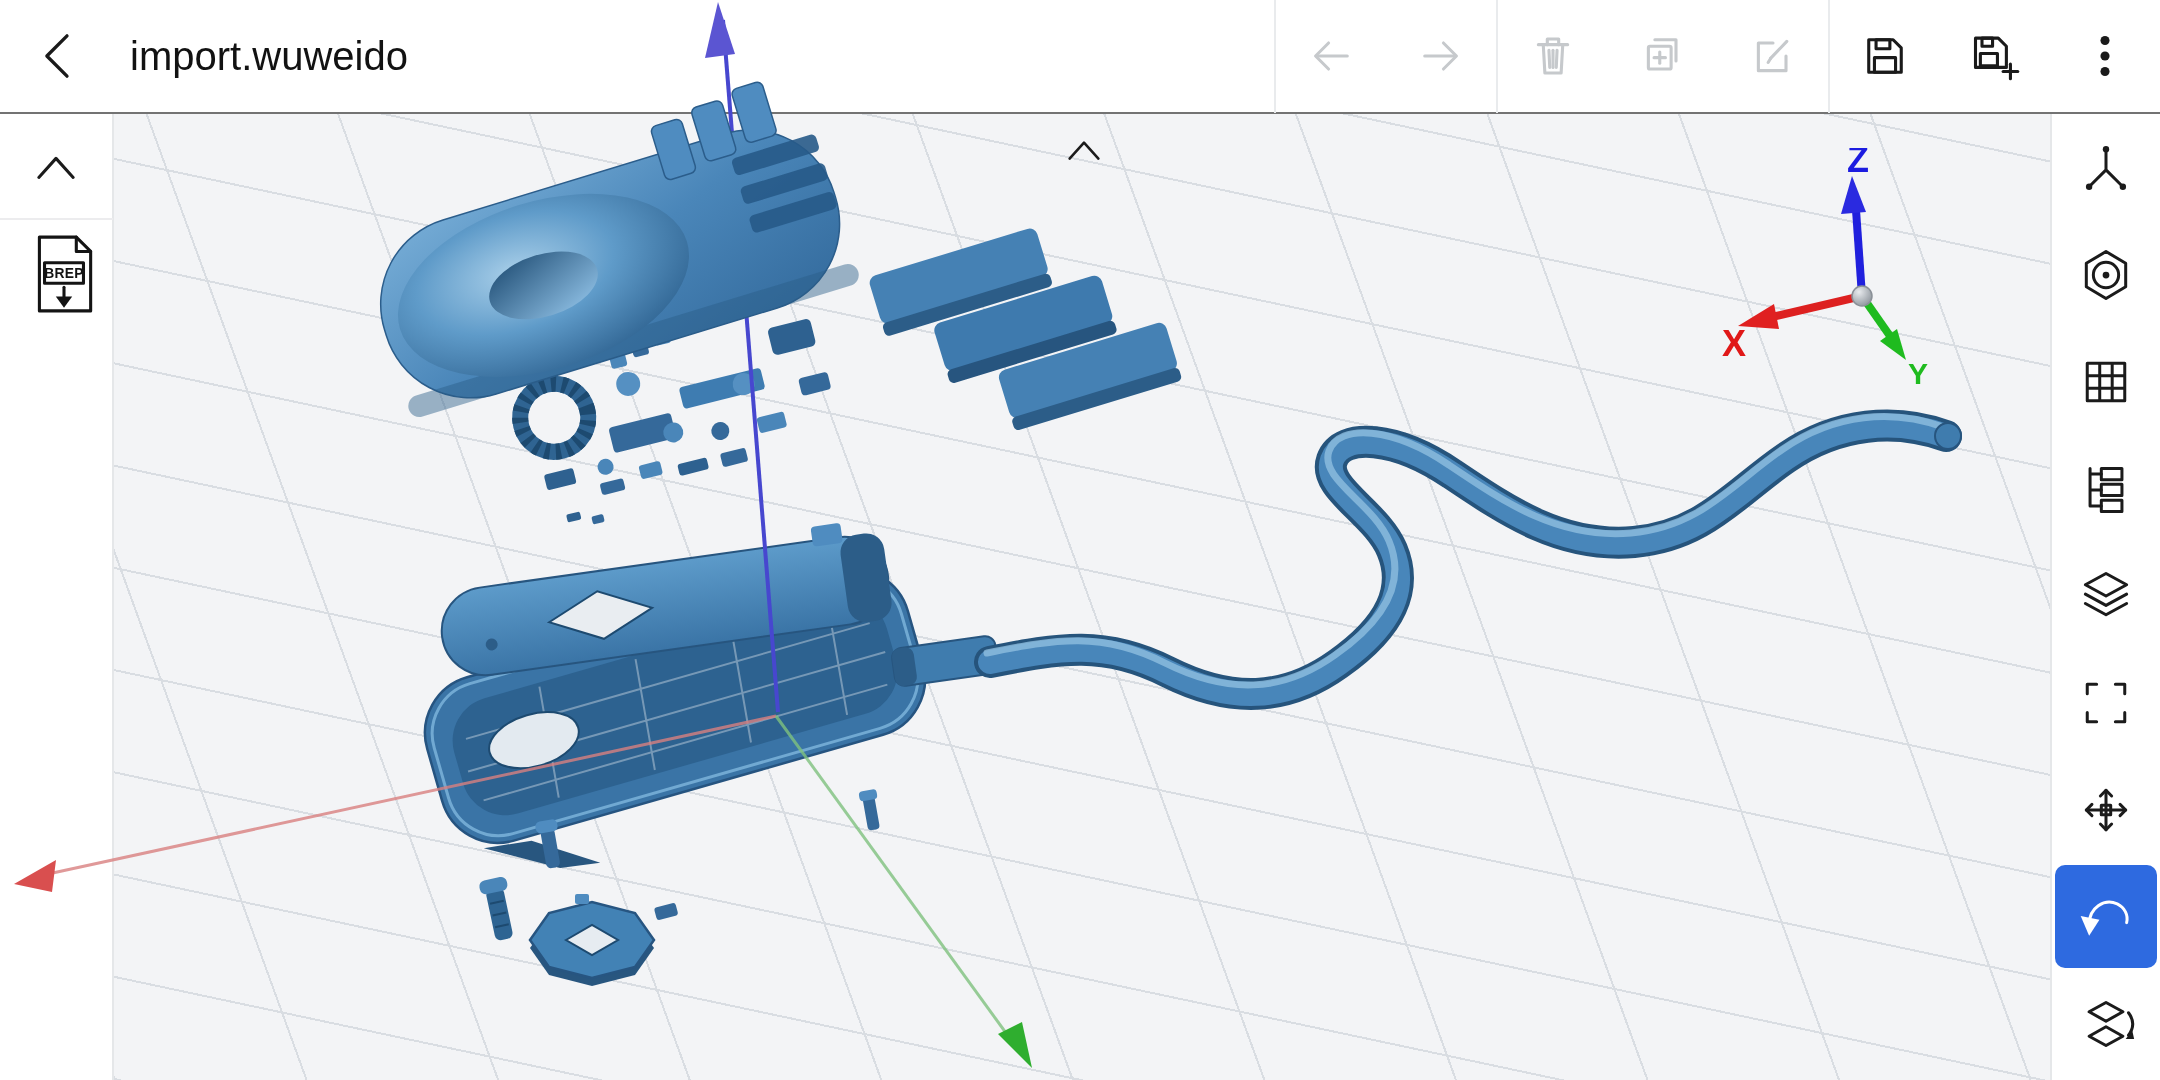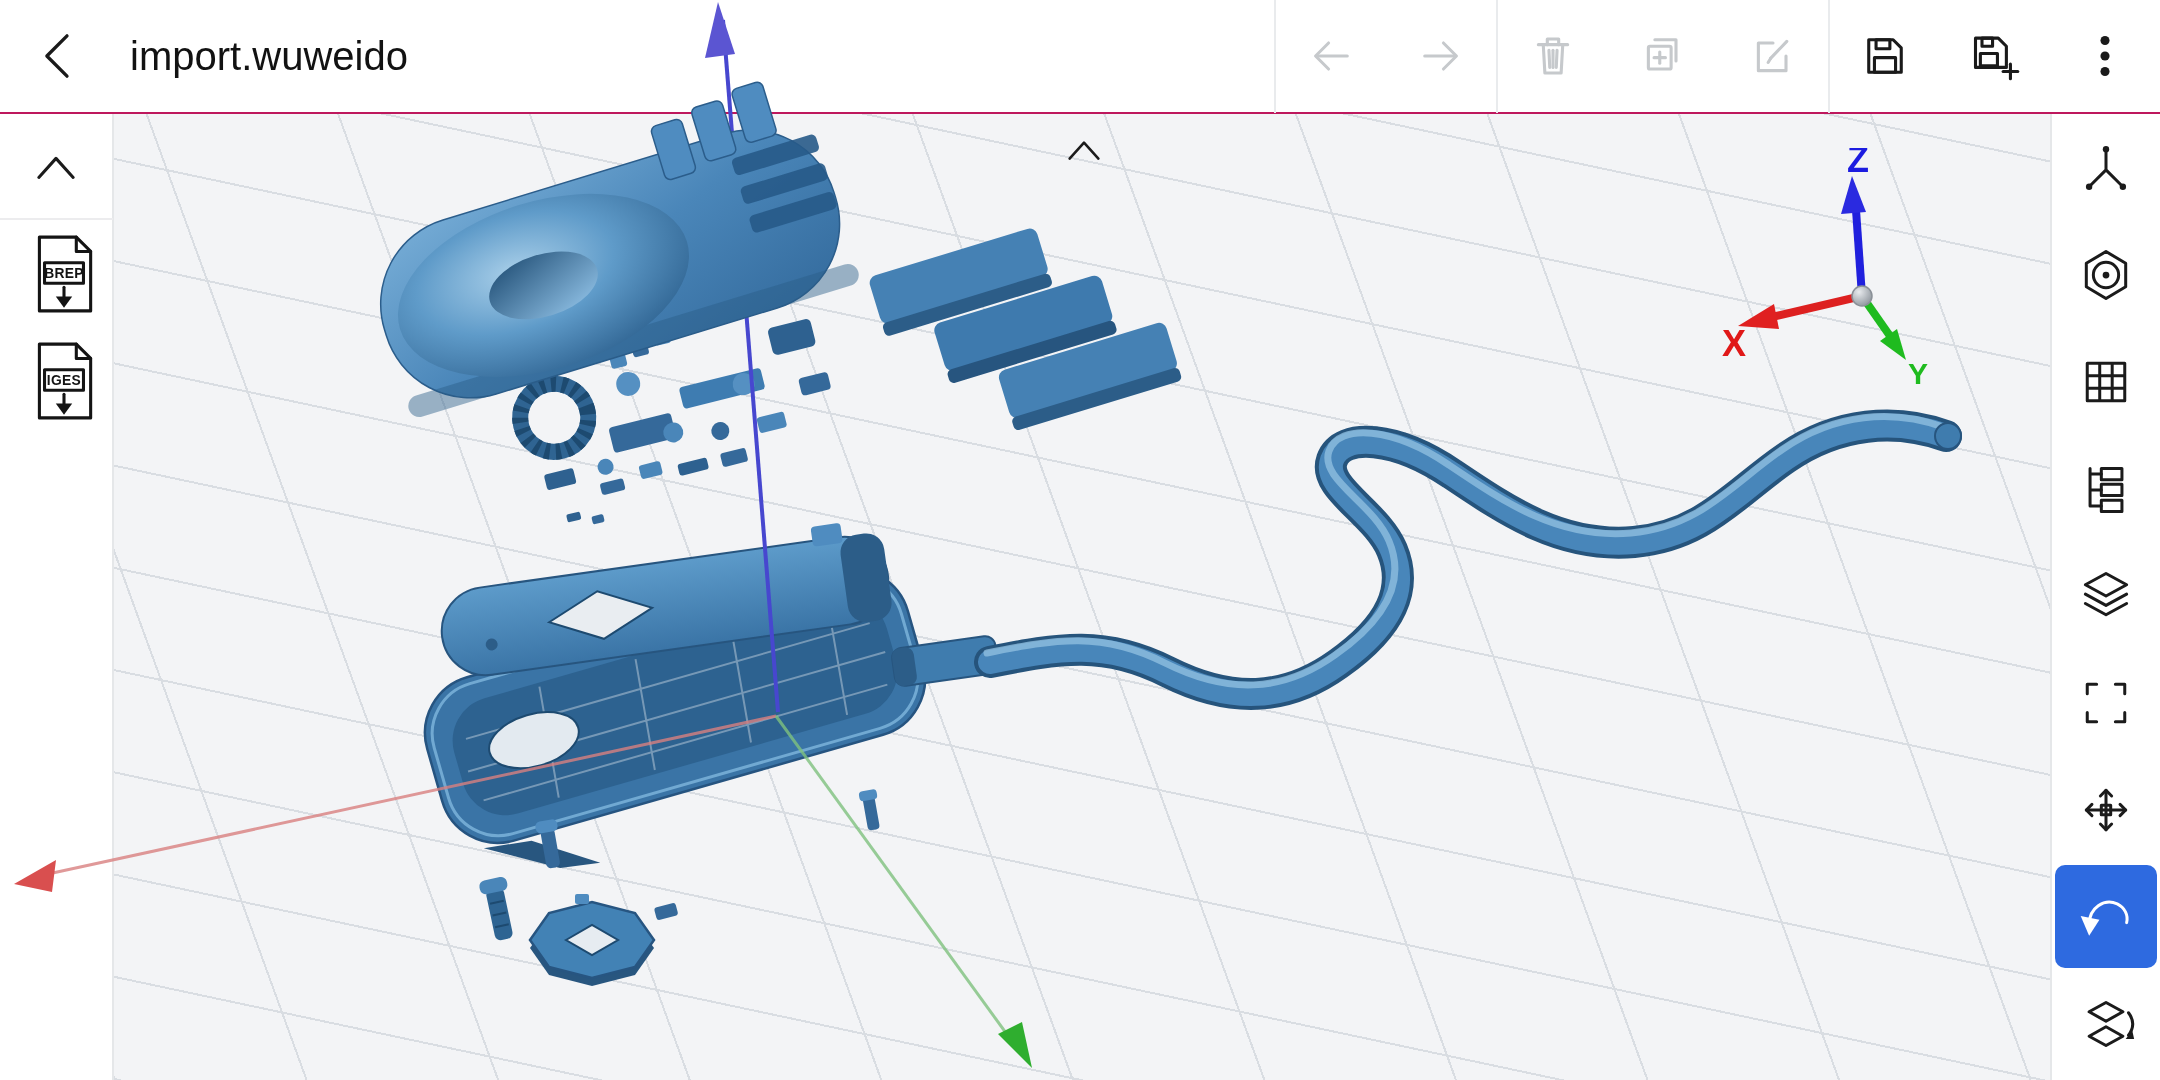--- a/index.html
+++ b/index.html
@@ -2,21 +2,21 @@
 <html><head>
 <meta charset="utf-8">
 <style>
   * { margin:0; padding:0; box-sizing:border-box; }
   html,body { width:2160px; height:1080px; overflow:hidden; }
   body { font-family:"Liberation Sans", sans-serif; background:#fff; }
   .app { position:relative; width:2160px; height:1080px; background:#f3f4f6; overflow:hidden; }
 
   
   .topbar { position:absolute; top:0; left:0; width:2160px; height:114px; background:#fff;
-            border-bottom:2px solid #be185d; display:flex; align-items:center; z-index:5; }
+            border-bottom:2px solid #737373; display:flex; align-items:center; z-index:5; }
   .back-btn { width:120px; height:114px; display:flex; align-items:center; justify-content:center;
               background:none; border:none; cursor:pointer; }
   .title { font-size:40px; font-weight:400; color:#121212; margin-left:10px; white-space:nowrap; }
   .top-actions { margin-left:auto; display:flex; align-items:center; height:114px; }
   .tb-btn { width:110px; height:114px; display:flex; align-items:center; justify-content:center;
             background:none; border:none; cursor:pointer; }
   .tb-sep { width:2px; height:114px; background:#e9ebed; }
 
   
   .icon * { fill:none; stroke:#1b1b1b; stroke-width:3.2; stroke-linecap:round; stroke-linejoin:round; }
@@ -154,30 +154,20 @@
       </svg>
     </button>
     <div class="rail-divider"></div>
 
     <button class="file-btn">
       <svg class="file-icon" width="70" height="82" viewBox="0 0 68 80">
         <path d="M10 4 H46 L60 18 V76 H10 Z"></path>
           <path d="M46 4 V18 H60"></path>
         <rect x="15" y="29" width="38" height="20" stroke-width="2.4"></rect>
         <text x="34" y="44" text-anchor="middle">BREP</text>
-        <path d="M34 53 V64"></path>
-          <polygon class="f" points="34,73 26,62 42,62"></polygon>
-      </svg>
-    </button>
-    <button class="file-btn">
-      <svg class="file-icon" width="70" height="82" viewBox="0 0 68 80">
-        <path d="M10 4 H46 L60 18 V76 H10 Z"></path>
-          <path d="M46 4 V18 H60"></path>
-        <rect x="15" y="29" width="38" height="20" stroke-width="2.4"></rect>
-        <text x="34" y="44" text-anchor="middle">IGES</text>
         <path d="M34 53 V64"></path>
           <polygon class="f" points="34,73 26,62 42,62"></polygon>
       </svg>
     </button>
   </aside>
 
   <aside class="right-rail">
     <button class="rt-btn">
       <svg class="icon" width="60" height="60" viewBox="0 0 64 64">
         <path d="M32 12 V34 M32 34 L14 52 M32 34 L50 52"></path>

